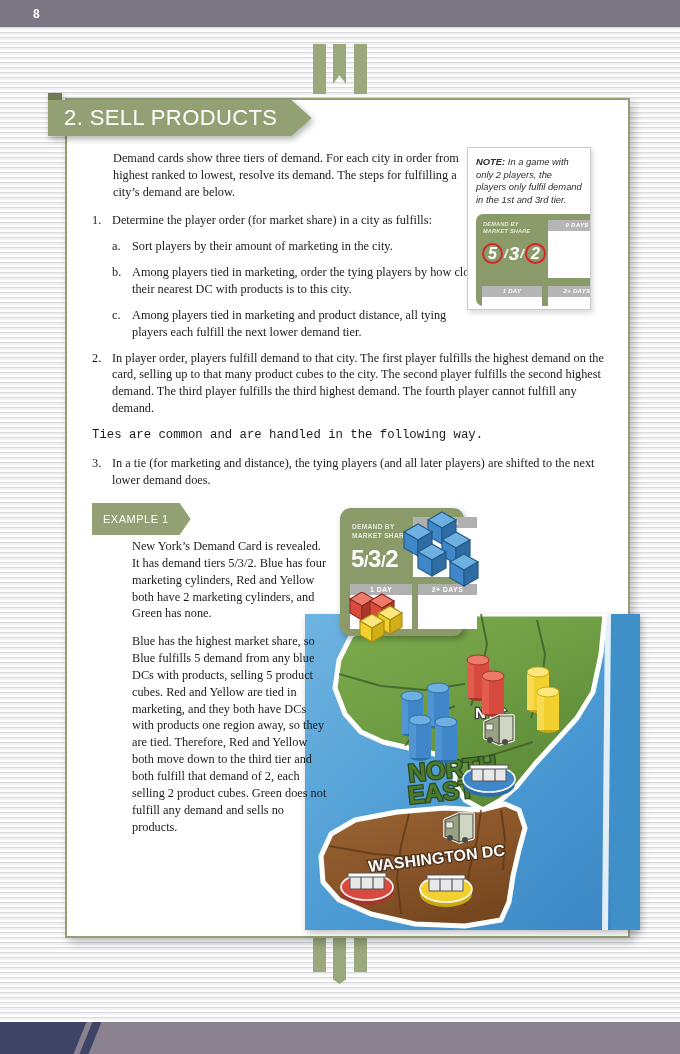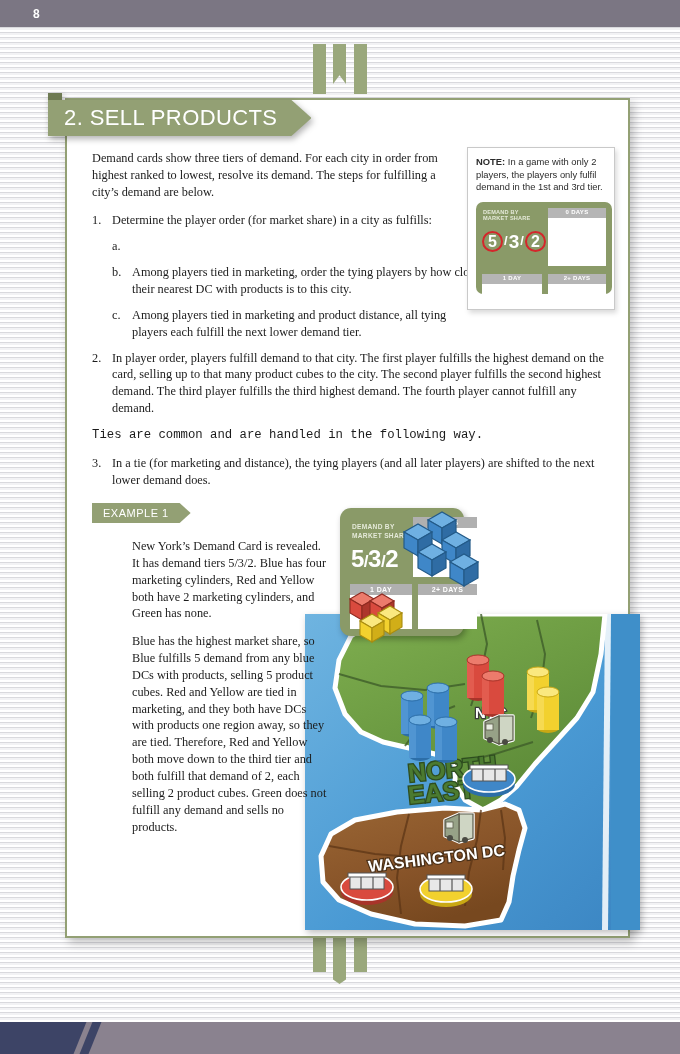--- a/index.html
+++ b/index.html
@@ -148,21 +148,21 @@
     position: absolute;
     left: 92px;
     top: 150px;
     width: 525px;
     z-index: 5;
     font-size: 12.3px;
     line-height: 1.37;
     color: #1b1b1b;
   }
   #body-col p { margin-bottom: 11px; }
-  .intro { width: 372px; }
+  .intro { width: 372px; margin-left: 21px; }
   .ol-item {
     display: flex;
     margin-bottom: 10px;
   }
   .ol-item .num { width: 20px; flex: none; }
   .ol-item .txt { flex: 1; }
   .narrow { width: 372px; }
   .sub-list { margin-left: 20px; }
   .sub-item {
     display: flex;
@@ -170,32 +170,33 @@
     width: 372px;
   }
   .sub-item .num { width: 20px; flex: none; }
   .plain { margin-bottom: 11px; font-family: Liberation Mono, monospace; }
 
   
   #note-box {
     position: absolute;
     left: 467px;
     top: 147px;
-    width: 148px;
+    width: 124px;
     background: #ffffff;
     border: 1px solid #c9c9c9;
     box-shadow: 2px 3px 5px rgba(0,0,0,0.15);
     padding: 8px 8px 0 8px;
     z-index: 7;
     font-family: "Liberation Sans", sans-serif;
     font-size: 9.4px;
     line-height: 1.33;
     color: #2b2b2b;
     overflow: hidden;
     height: 163px;
+    font-style: italic;
   }
   #note-box .note-label { font-weight: bold; }
 
   
   #note-card {
     position: relative;
     margin-top: 8px;
     width: 136px;
     height: 92px;
     background: #8a9a68;
@@ -249,21 +250,21 @@
 
   
   #example-banner {
     position: absolute;
     left: 92px;
     top: 503px;
     height: 20px;
     z-index: 6;
   }
   #example-banner .banner {
-    height: 20px;
+    height: 32px;
     background: #93a074;
     padding: 0 22px 0 11px;
     display: flex;
     align-items: center;
     clip-path: polygon(0 0, calc(100% - 11px) 0, 100% 50%, calc(100% - 11px) 100%, 0 100%);
   }
   #example-label {
     color: #ffffff;
     font-family: "Liberation Sans", sans-serif;
     font-size: 11px;
@@ -382,20 +383,21 @@
   <p class="intro">Demand cards show three tiers of demand. For each city in order from highest ranked to lowest, resolve its demand. The steps for fulfilling a city’s demand are below.</p>
 
   <div class="ol-item">
     <span class="num">1.</span>
     <span class="txt narrow">Determine the player order (for market share) in a city as fulfills:</span>
   </div>
 
   <div class="sub-list">
     <div class="sub-item">
       <span class="num">a.</span>
+      <span class="txt">Sort players by their amount of marketing in the city.</span>
     </div>
     <div class="sub-item">
       <span class="num">b.</span>
       <span class="txt">Among players tied in marketing, order the tying players by how close their nearest DC with products is to this city.</span>
     </div>
     <div class="sub-item">
       <span class="num">c.</span>
       <span class="txt">Among players tied in marketing and product distance, all tying players each fulfill the next lower demand tier.</span>
     </div>
   </div>

